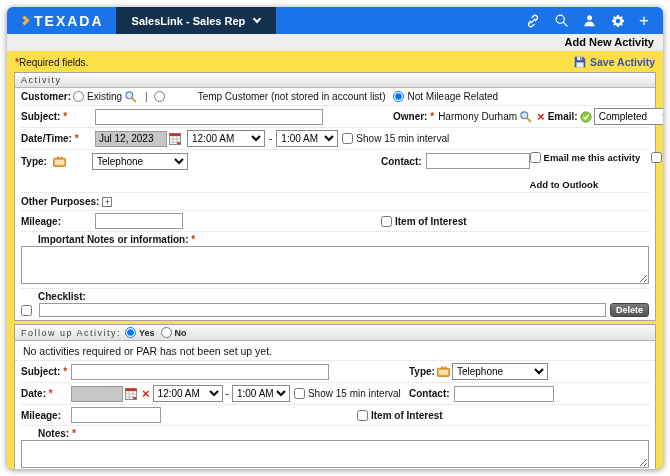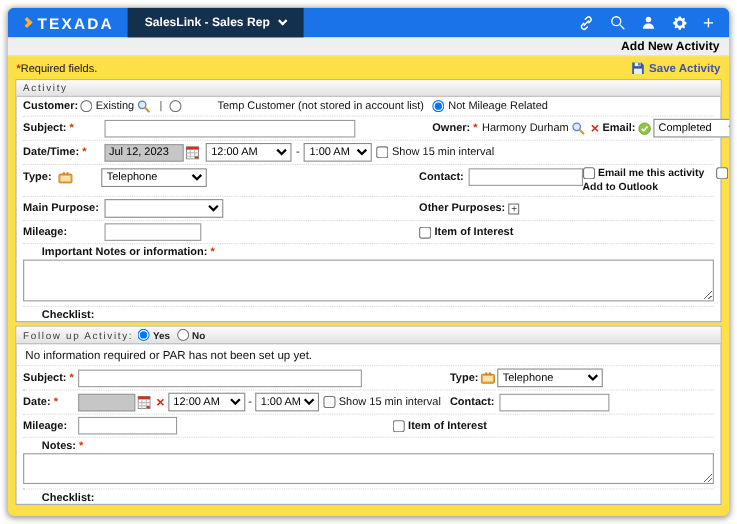--- a/index.html
+++ b/index.html
@@ -59,21 +59,21 @@
   .delbtn { background:linear-gradient(#7a7a7a,#555); border:1px solid #444; border-radius:3px; color:#fff;
             font-weight:bold; font-size:9px; padding:1px 5px; cursor:pointer; flex:none; }
   .chkrow { display:flex; align-items:center; padding:1px 0 3px 0; }
   .chkrow input[type=text] { flex:1; margin:0 4px; height:14px; }
   .blocklbl { padding:2px 0 0 17px; border-top:none; }
   .notesblock { border-bottom:1px dotted #d8d8d8; padding-bottom:1px; }
 
   .rightblk { margin-left:auto; width:132px; flex:none; font-size:9.5px; }
   .rightblk .l1 { display:flex; align-items:center; }
   .rightblk .l1 .sp { flex:1; }
-  .rightblk .l2 { font-weight:bold; margin-top:2px; }
+  .rightblk .l2 { font-weight:bold; margin-top:16px; }
   .rightblk b { font-weight:bold; }
 
   .notice { padding:4px 2px 3px 8px; font-size:10.5px; border-bottom:1px dotted #d8d8d8; }
   .gap2 { width:4px; }
   .ico { display:inline-flex; align-items:center; cursor:pointer; margin:0 2px; }
   .ico.static { cursor:default; }
   .fu-head-radios { letter-spacing:0; display:flex; align-items:center; margin-left:4px; font-weight:bold; color:#222; }
   .fu-head-radios label { margin-right:6px; }
 </style>
 </head>
@@ -236,24 +236,20 @@
               <input type="checkbox" style="">
               <b>Email me this activity</b>
               <span class="sp"></span>
               <input type="checkbox" style="margin: 0px;">
             </div>
             <div class="l2">Add to Outlook</div>
           </div>
         </div>
 
         <div class="frow">
-          <div class="col" style="width:360px;">
-            <span class="lbl lblcol">Main Purpose:</span>
-            <select style="width:108px;"><option></option></select>
-          </div>
           <div class="col">
             <span class="lbl">Other Purposes:</span>
             <span class="plusbox">+</span>
           </div>
         </div>
 
         <div class="frow">
           <div class="col" style="width:360px;">
             <span class="lbl lblcol">Mileage:</span>
             <input type="text" style="width: 88px;">
@@ -264,35 +260,40 @@
           </div>
         </div>
 
         <div class="notesblock">
           <div class="blocklbl lbl"><span>Important Notes or information:</span> <span class="req">*</span></div>
           <textarea style="height: 38px;"></textarea>
         </div>
 
         <div>
           <div class="blocklbl lbl">Checklist:</div>
+          <div class="chkrow">
+            <input type="checkbox" style="">
+            <input type="text" style="">
+            <span class="delbtn">Delete</span>
+          </div>
         </div>
       </div>
     </div>
 
     <div class="box">
       <div class="sechead">
         <span>Follow up Activity:</span>
         <span class="fu-head-radios">
           <input type="radio" name="fu" checked="" style="">
           <label>Yes</label>
           <input type="radio" name="fu" style="">
           <label>No</label>
         </span>
       </div>
-      <div class="notice">No information required or PAR has not been set up yet.</div>
+      <div class="notice">No activities required or PAR has not been set up yet.</div>
       <div class="frows">
 
         <div class="frow">
           <div class="col" style="width:388px;">
             <span class="lbl lblcol2"><span>Subject:</span> <span class="req">*</span></span>
             <input type="text" style="width: 258px;">
           </div>
           <div class="col">
             <span class="lbl">Type:</span>
             <span class="ico static">

